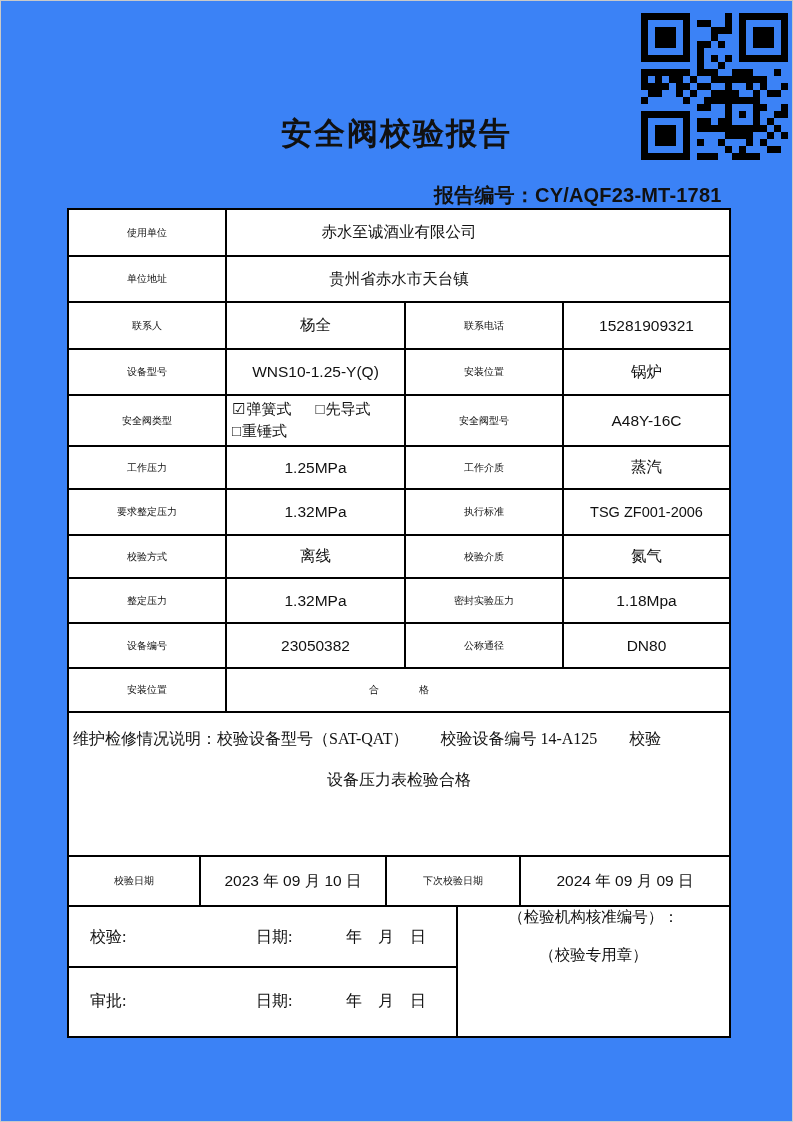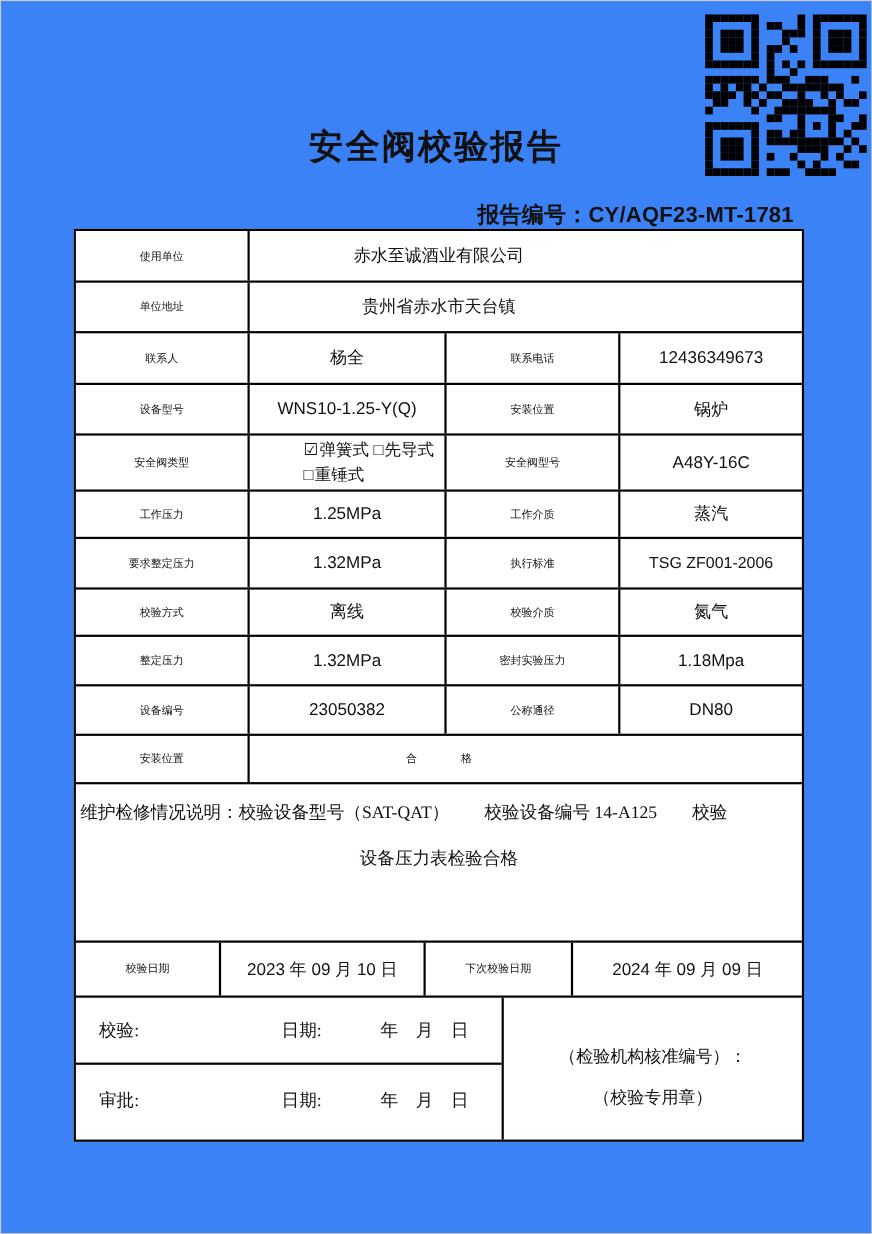--- a/index.html
+++ b/index.html
@@ -36,41 +36,41 @@
   .c1{width:158px} .c2{width:179px} .c3{width:158px} .c4{width:165px}
   .crest{width:502px}
   .shift-l{ padding-right:158px; } 
   .d1{width:132px} .d2{width:186px} .d3{width:134px} .d4{width:208px}
 
   .valve-cell {
     flex-direction:column; align-items:flex-start; justify-content:center;
     padding-left:5px; gap:3px; font-size:15px; text-align:left;
     font-family:"Liberation Serif","DejaVu Serif",serif;
   }
-  .valve-line { display:flex; gap:4px; white-space:nowrap;margin-left:44px; }
+  .valve-line { display:flex; gap:24px; white-space:nowrap; }
   .chk-sym { margin-right:1px; }
 
   .remark-cell {
     width:660px; display:flex; flex-direction:column; align-items:stretch;
     justify-content:flex-start; padding:16px 4px 0 4px; gap:20px; font-size:16px;
   }
   .remark-l1 { text-align:left; white-space:nowrap; }
   .remark-l2 { text-align:center; }
 
   .sigblock { display:flex; height:129px; }
   .sigleft { width:389px; border-right:2px solid #000; }
   .sigrow { position:relative; height:61px; border-bottom:2px solid #000; font-size:16px; }
   .sigrow.b2 { height:66px; border-bottom:none; }
   .sigrow span { position:absolute; top:50%; transform:translateY(-50%); white-space:pre; }
   .sig-name { left:21px; }
   .sig-date { left:187px; }
   .sig-ymd  { left:277px; }
   .sigright {
     width:271px; display:flex; flex-direction:column; align-items:center;
-    padding-top:27px; gap:17px; font-size:15.5px;margin-top:16px;
+    padding-top:0; gap:17px; font-size:15.5px;
   }
 </style>
 </head>
 <body>
 
 <div class="page">
 
   <svg id="qr" class="qr" width="147" height="153" viewBox="0 0 147 153">
       <rect x="0" y="0" width="7" height="7" fill="#000"></rect>
       <rect x="7" y="0" width="7" height="7" fill="#000"></rect>
@@ -314,21 +314,21 @@
 
     <div class="row" style="height:46px">
       <div class="cell c1 lbl">单位地址</div>
       <div class="cell crest last val shift-l">贵州省赤水市天台镇</div>
     </div>
 
     <div class="row" style="height:47px">
       <div class="cell c1 lbl">联系人</div>
       <div class="cell c2 val">杨全</div>
       <div class="cell c3 lbl">联系电话</div>
-      <div class="cell c4 last val">12436349673</div>
+      <div class="cell c4 last val">15281909321</div>
     </div>
 
     <div class="row" style="height:46px">
       <div class="cell c1 lbl">设备型号</div>
       <div class="cell c2 val">WNS10-1.25-Y(Q)</div>
       <div class="cell c3 lbl">安装位置</div>
       <div class="cell c4 last val">锅炉</div>
     </div>
 
     <div class="row" style="height:51px">

